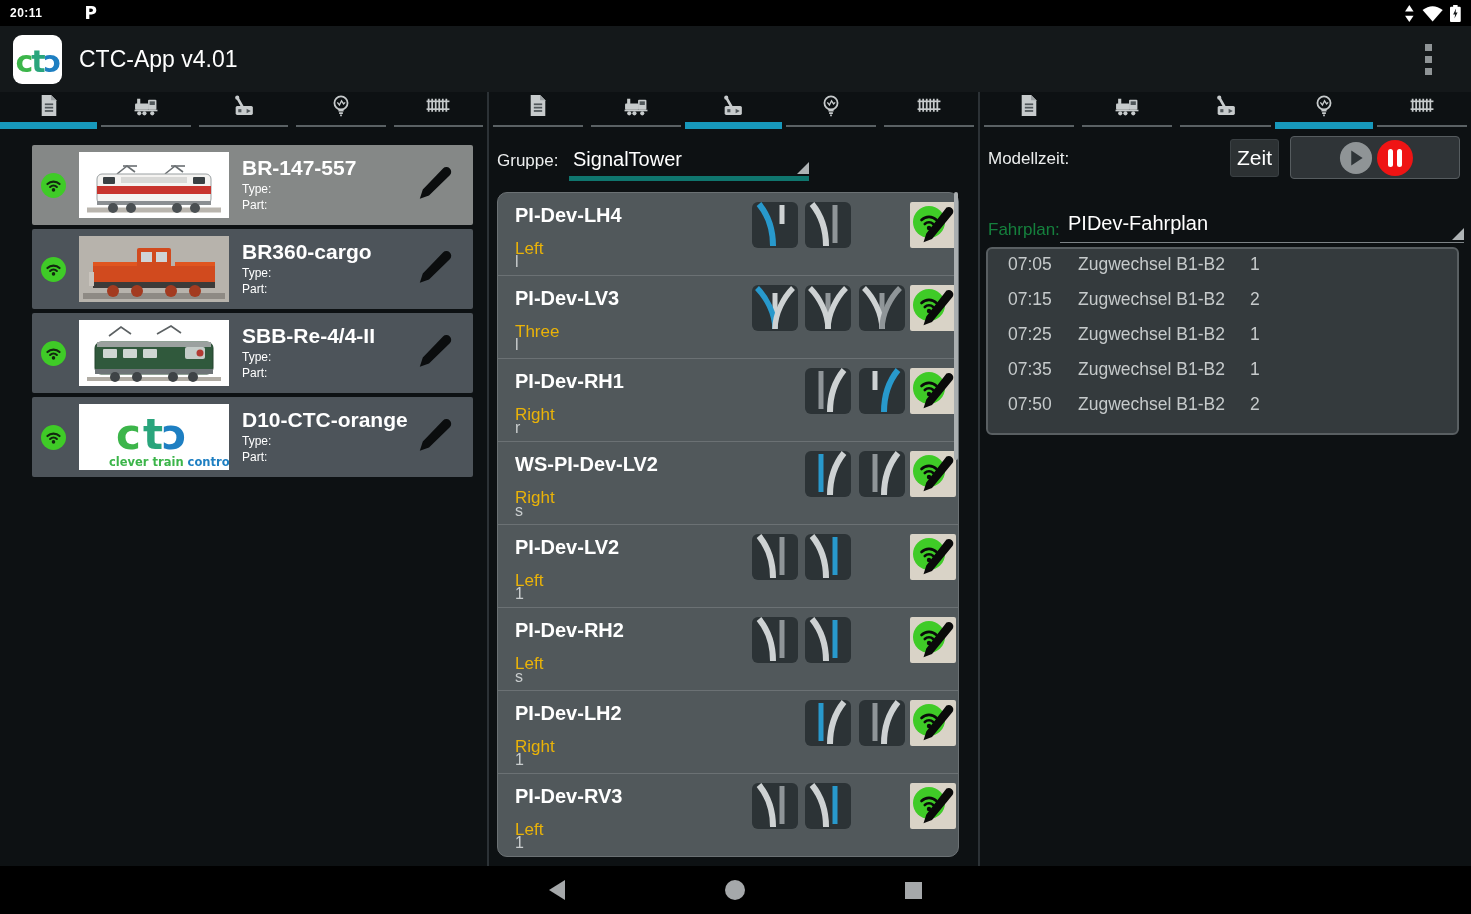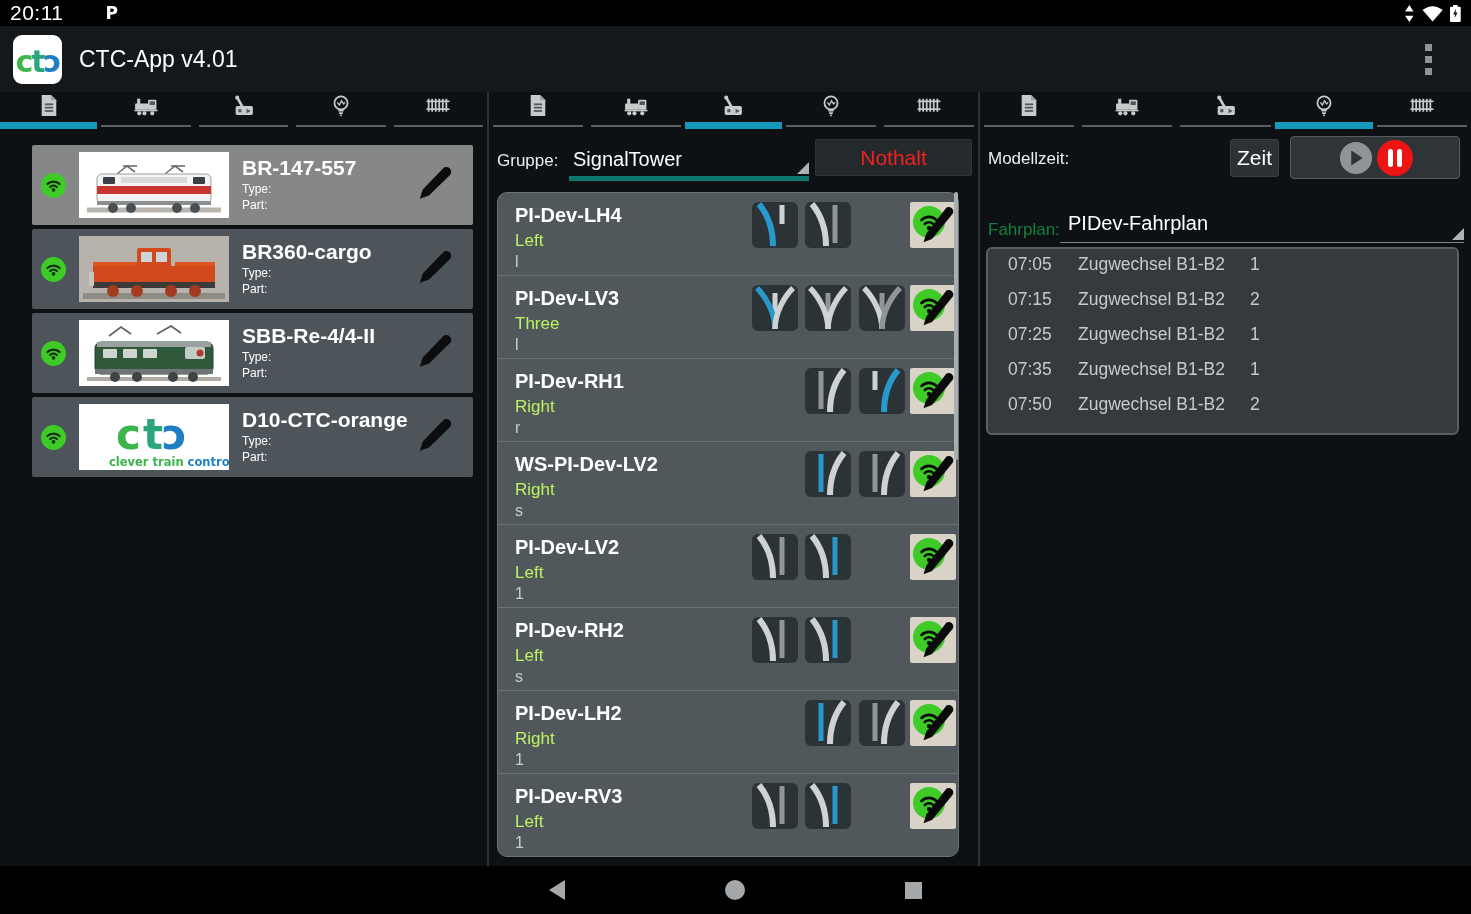--- a/index.html
+++ b/index.html
@@ -12,21 +12,21 @@
     --card-gray:#4d545a;
     --mid-card:#51585b;
   }
   *{box-sizing:border-box}
   html,body{margin:0;padding:0;background:#000}
   body{width:1471px;height:914px;font-family:"Liberation Sans","DejaVu Sans",sans-serif}
   .screen{position:relative;width:1471px;height:914px;background:#0d1113;overflow:hidden}
 
   
   .statusbar{height:26px;background:#000;display:flex;align-items:center;padding:0 10px;color:#fff}
-  .sb-time{font-size:21px;font-weight:normal;letter-spacing:.5px}
+  .sb-time{font-size:12px;font-weight:bold;letter-spacing:.5px}
   .sb-notif{font-size:17px;font-weight:bold;margin-left:42px;font-family:"DejaVu Sans",sans-serif}
   .sb-right{margin-left:auto;display:flex;align-items:center;gap:7px}
   .sb-right [data-icon]{display:inline-flex}
   .sb-right svg{height:17px}
 
   
   .appbar{height:66px;background:#14181a;display:flex;align-items:center;padding:0 13px}
   .logo{width:49px;height:49px;background:#fff;border-radius:9px;display:flex;align-items:flex-end;justify-content:center;font-weight:bold;font-size:30px;line-height:44px;letter-spacing:-2px;font-family:"DejaVu Sans",sans-serif}
   .logo .l1{color:#3cb54a}.logo .l2{color:#2aa57c}.logo .l3{color:#1e7fc2}
   .app-title{color:#fff;font-size:23px;margin-left:17px}
@@ -65,21 +65,21 @@
   .group-row{position:absolute;top:8px;left:8px;right:6px;height:48px}
   .group-label{position:absolute;left:0;top:14px;font-size:17px;color:#eceeee}
   .spinner{position:absolute;left:72px;top:2px;width:240px;height:42px;border-bottom:5px solid #0f766e;cursor:pointer}
   .spinner-text{font-size:20px;color:#fff;line-height:40px;padding-left:4px;white-space:nowrap}
   .spinner-arrow{position:absolute;right:0;bottom:2px;width:0;height:0;border-left:12px solid transparent;border-bottom:12px solid #aeb3b5}
   .nothalt{position:absolute;right:0;top:2px;width:157px;height:37px;background:#24292b;border:1px solid #2f3537;border-radius:2px;color:var(--nothalt-red);font-size:21px;display:flex;align-items:center;justify-content:center;cursor:pointer}
 
   .switch-list{position:absolute;left:8px;top:63px;width:462px;height:665px;background:var(--mid-card);border:1px solid #6b7174;border-radius:10px;overflow:hidden}
   .sw-row{position:relative;height:83px;border-bottom:1px solid #6b7174;cursor:pointer}
   .sw-name{position:absolute;left:17px;top:11px;font-size:20px;font-weight:bold;color:#fff}
-  .sw-kind{position:absolute;left:17px;top:38px;font-size:17px;color:#bef264}
+  .sw-kind{position:absolute;left:17px;top:46px;font-size:17px;color:#eab308}
   .sw-code{position:absolute;left:17px;top:60px;font-size:16px;color:#c9cdce}
   .sw-btn{position:absolute;top:9px;width:46px;height:46px;background:#2c3336;border-radius:6px;cursor:pointer}
   .sw-btn svg{width:46px;height:46px;display:block}
   .sw-wifi{position:absolute;left:412px;top:9px;width:46px;height:46px;background:#d9d3c7;border-radius:2px;cursor:pointer}
   .sw-wifi svg{width:46px;height:46px;display:block}
   .scrollbar{position:absolute;left:465px;top:63px;width:4px;height:268px;background:#a9aeb0;border-radius:2px}
 
   
   .mz-label{position:absolute;left:8px;top:20px;font-size:17px;color:#eceeee}
   .zeit-btn{position:absolute;left:250px;top:10px;width:49px;height:38px;background:#2c3133;border:1px solid #3a4043;border-radius:3px;color:#fff;font-size:21px;display:flex;align-items:center;justify-content:center;cursor:pointer}
@@ -416,21 +416,20 @@
             <span class="ind"></span>
           </div>
       </div>
       <div class="content">
         <div class="group-row">
           <span class="group-label">Gruppe:</span>
           <div class="spinner">
             <div class="spinner-text">SignalTower</div>
             <span class="spinner-arrow"></span>
           </div>
-          <div class="nothalt">Nothalt</div>
         </div>
         <div class="switch-list">
 
         <div class="sw-row">
               <div class="sw-name">PI-Dev-LH4</div>
               <div class="sw-kind">Left</div>
               <div class="sw-code">l</div>
               <div class="sw-btn" style="left: 254px;">
                 <svg viewBox="0 0 46 46">
                   <line x1="30" y1="3" x2="30" y2="22" stroke="#ced2d3" stroke-width="5"></line>

